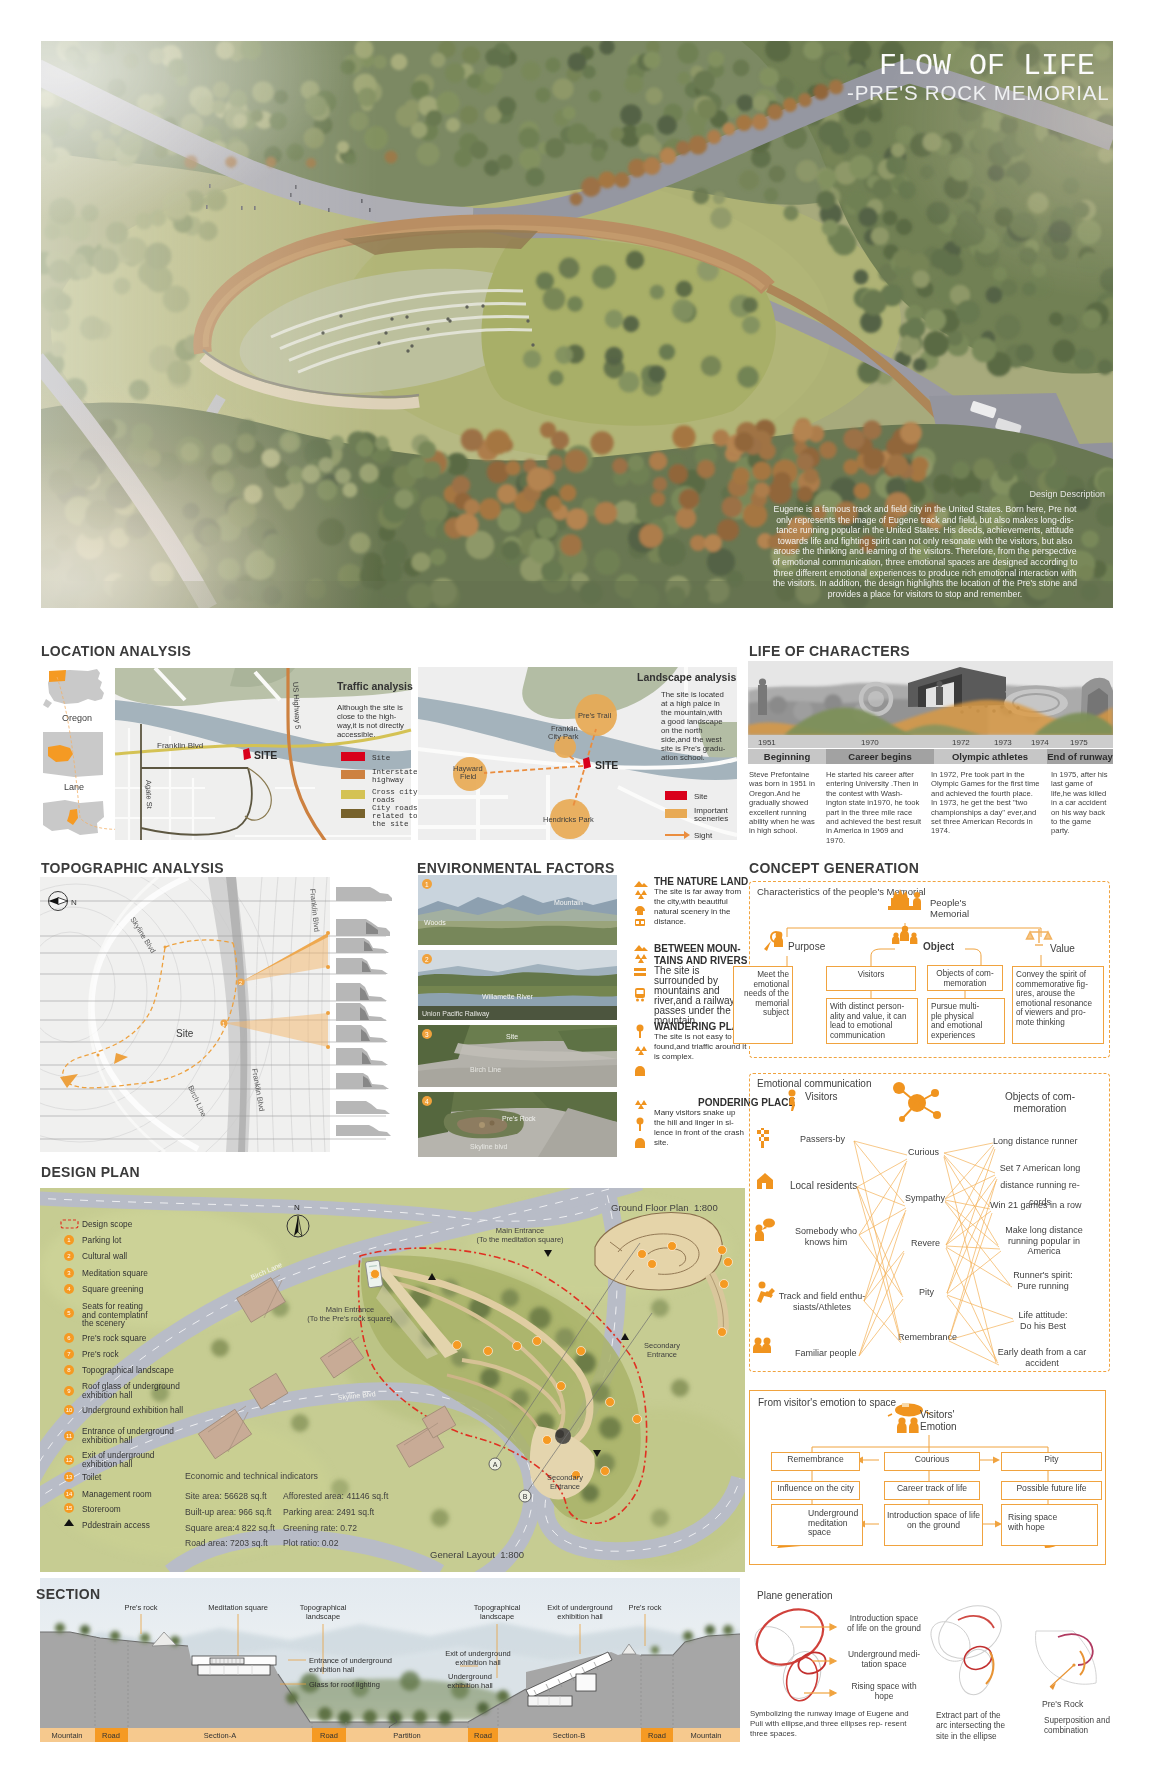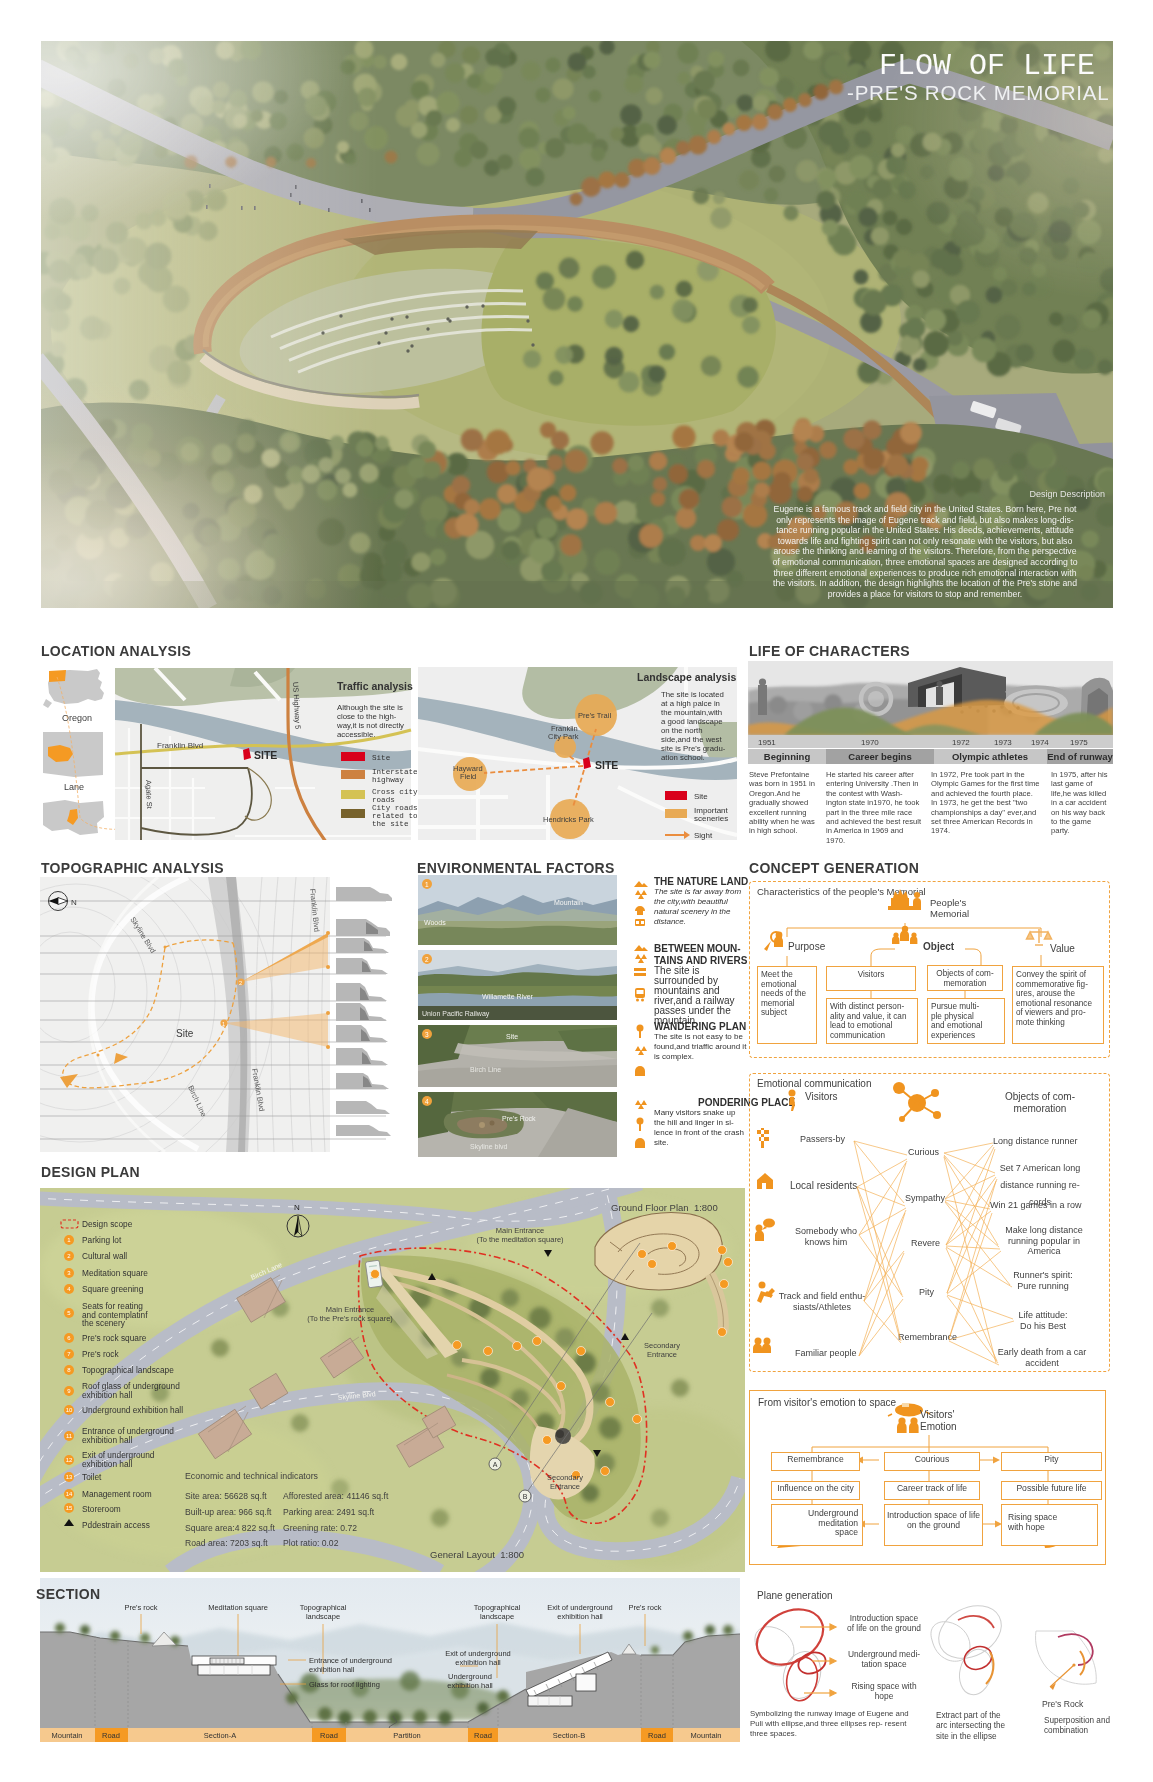--- a/index.html
+++ b/index.html
@@ -1452,21 +1452,21 @@
 <path d="M5,176 l3,-5 3,5 z M11,176 l3,-5 3,5 z M8,180 l3,-5 3,5 z"></path>
 <path d="M5,196 a4,4 0 0 1 10,0 v5 h-10 z"></path>
 <path d="M5,230 l3,-5 3,5 z M11,230 l3,-5 3,5 z M8,234 l3,-5 3,5 z"></path>
 <circle cx="10" cy="246" r="3.5"></circle>
           <rect x="9" y="249" width="2" height="7"></rect>
 <path d="M5,268 a4,4 0 0 1 10,0 v5 h-10 z"></path>
 </g>
 </svg>
 <div class="abs" style="left:24px;top:1px;width:94px;">
 <div style="font-size:10px;font-weight:bold;color:#2f2f2f;white-space:nowrap;">THE NATURE LAND</div>
-<div style="font-size:8px;line-height:10px;color:#333;font-style:italic;">The site is far away from the city,with beautiful natural scenery in the distance.</div>
+<div style="font-size:8px;line-height:10px;color:#333;">The site is far away from the city,with beautiful natural scenery in the distance.</div>
 </div>
 <div class="abs" style="left:24px;top:68px;width:94px;">
 <div style="font-size:10px;font-weight:bold;color:#2f2f2f;line-height:11.5px;">BETWEEN MOUN- TAINS AND RIVERS</div>
 <div style="font-size:10px;line-height:10px;color:#333;">The site is surrounded by mountains and river,and a railway passes under the mountain.</div>
 </div>
 <div class="abs" style="left:24px;top:146px;width:94px;">
 <div style="font-size:10px;font-weight:bold;color:#2f2f2f;white-space:nowrap;">WANDERING PLAN</div>
 <div style="font-size:8px;line-height:10px;color:#333;">The site is not easy to be found,and triaffic around it is complex.</div>
 </div>
 <div class="abs" style="left:24px;top:222px;width:94px;">
@@ -1516,21 +1516,21 @@
 <path d="M290,48 v14 M281,51 h18 M286,64 h8"></path>
 <path d="M281,51 l-3.5,7 h7 z" fill="#f6c687"></path>
 <path d="M299,51 l-3.5,7 h7 z" fill="#f6c687"></path>
 </g>
 </svg>
 </div>
 <div class="abs t" style="left:930px;top:897px;font-size:9.5px;line-height:11px;">People's<br>Memorial</div>
 <div class="abs t" style="left:788px;top:941px;font-size:10px;">Purpose</div>
 <div class="abs t" style="left:923px;top:941px;font-size:10px;font-weight:bold;">Object</div>
 <div class="abs t" style="left:1050px;top:943px;font-size:10px;">Value</div>
-<div class="obox" style="left:757px;top:966px;width:52px;height:70px;padding:3px;">Meet the<br>emotional<br>needs of the<br>memorial<br>subject</div>
+<div class="obox" style="left:733px;top:966px;width:52px;height:70px;padding:3px;text-align:right;">Meet the<br>emotional<br>needs of the<br>memorial<br>subject</div>
 <div class="obox" style="left:826px;top:966px;width:84px;height:17px;padding:3px 2px;text-align:center;">Visitors</div>
 <div class="obox" style="left:826px;top:998px;width:84px;height:38px;padding:3px;">With distinct person-<br>ality and value, it can<br>lead to emotional<br>communication</div>
 <div class="obox" style="left:927px;top:965px;width:70px;height:18px;padding:3px 2px;text-align:center;">Objects of com-<br>memoration</div>
 <div class="obox" style="left:927px;top:998px;width:70px;height:38px;padding:3px;">Pursue multi-<br>ple physical<br>and emotional<br>experiences</div>
 <div class="obox" style="left:1012px;top:966px;width:84px;height:70px;padding:3px;">Convey the spirit of<br>commemorative fig-<br>ures, arouse the<br>emotional resonance<br>of viewers and pro-<br>mote thinking</div>
 
 <div class="abs" style="left:749px;top:1073px;width:359px;height:297px;border:1.5px dashed #f0a33f;border-radius:4px;"></div>
 <div class="abs t" style="left:757px;top:1078px;font-size:10px;">Emotional communication</div>
 <div class="abs" style="left:749px;top:1073px;width:359px;height:297px;">
 <svg width="359" height="297" viewBox="0 0 359 297">
@@ -1674,21 +1674,21 @@
 </svg>
 </div>
 <div class="abs t" style="left:920px;top:1409px;font-size:10px;line-height:12px;">Visitors'<br>Emotion</div>
 <div class="obox" style="left:771px;top:1452px;width:83px;height:13px;padding:2px;text-align:center;font-size:8.6px;">Remembrance</div>
 <div class="obox" style="left:884px;top:1452px;width:90px;height:13px;padding:2px;text-align:center;font-size:8.6px;">Courious</div>
 <div class="obox" style="left:1001px;top:1452px;width:95px;height:13px;padding:2px;text-align:center;font-size:8.6px;">Pity</div>
 <div class="obox" style="left:771px;top:1481px;width:83px;height:13px;padding:2px;text-align:center;font-size:8.6px;">Influence on the city</div>
 <div class="obox" style="left:884px;top:1481px;width:90px;height:13px;padding:2px;text-align:center;font-size:8.6px;">Career track of life</div>
 <div class="obox" style="left:1001px;top:1481px;width:95px;height:13px;padding:2px;text-align:center;font-size:8.6px;">Possible future life</div>
 <div class="obox" style="left:771px;top:1504px;width:90px;height:40px;">
-<div style="position:absolute;left:36px;top:4px;width:50px;text-align:right;font-size:8.6px;">Underground meditation space</div>
+<div style="position:absolute;left:36px;top:4px;width:50px;font-size:8.6px;">Underground meditation space</div>
     </div>
 <div class="obox" style="left:884px;top:1504px;width:97px;height:40px;">
 <div style="position:absolute;left:0px;top:6px;width:97px;text-align:center;font-size:8.6px;">Introduction space of life on the ground</div>
     </div>
 <div class="obox" style="left:1001px;top:1504px;width:95px;height:40px;">
 <div style="position:absolute;left:6px;top:8px;width:56px;font-size:8.6px;">Rising space with hope</div>
     </div>
 
 <div class="abs h1" style="left:41px;top:1164px;">DESIGN PLAN</div>
 <div class="abs" style="left:40px;top:1188px;width:705px;height:384px;">

